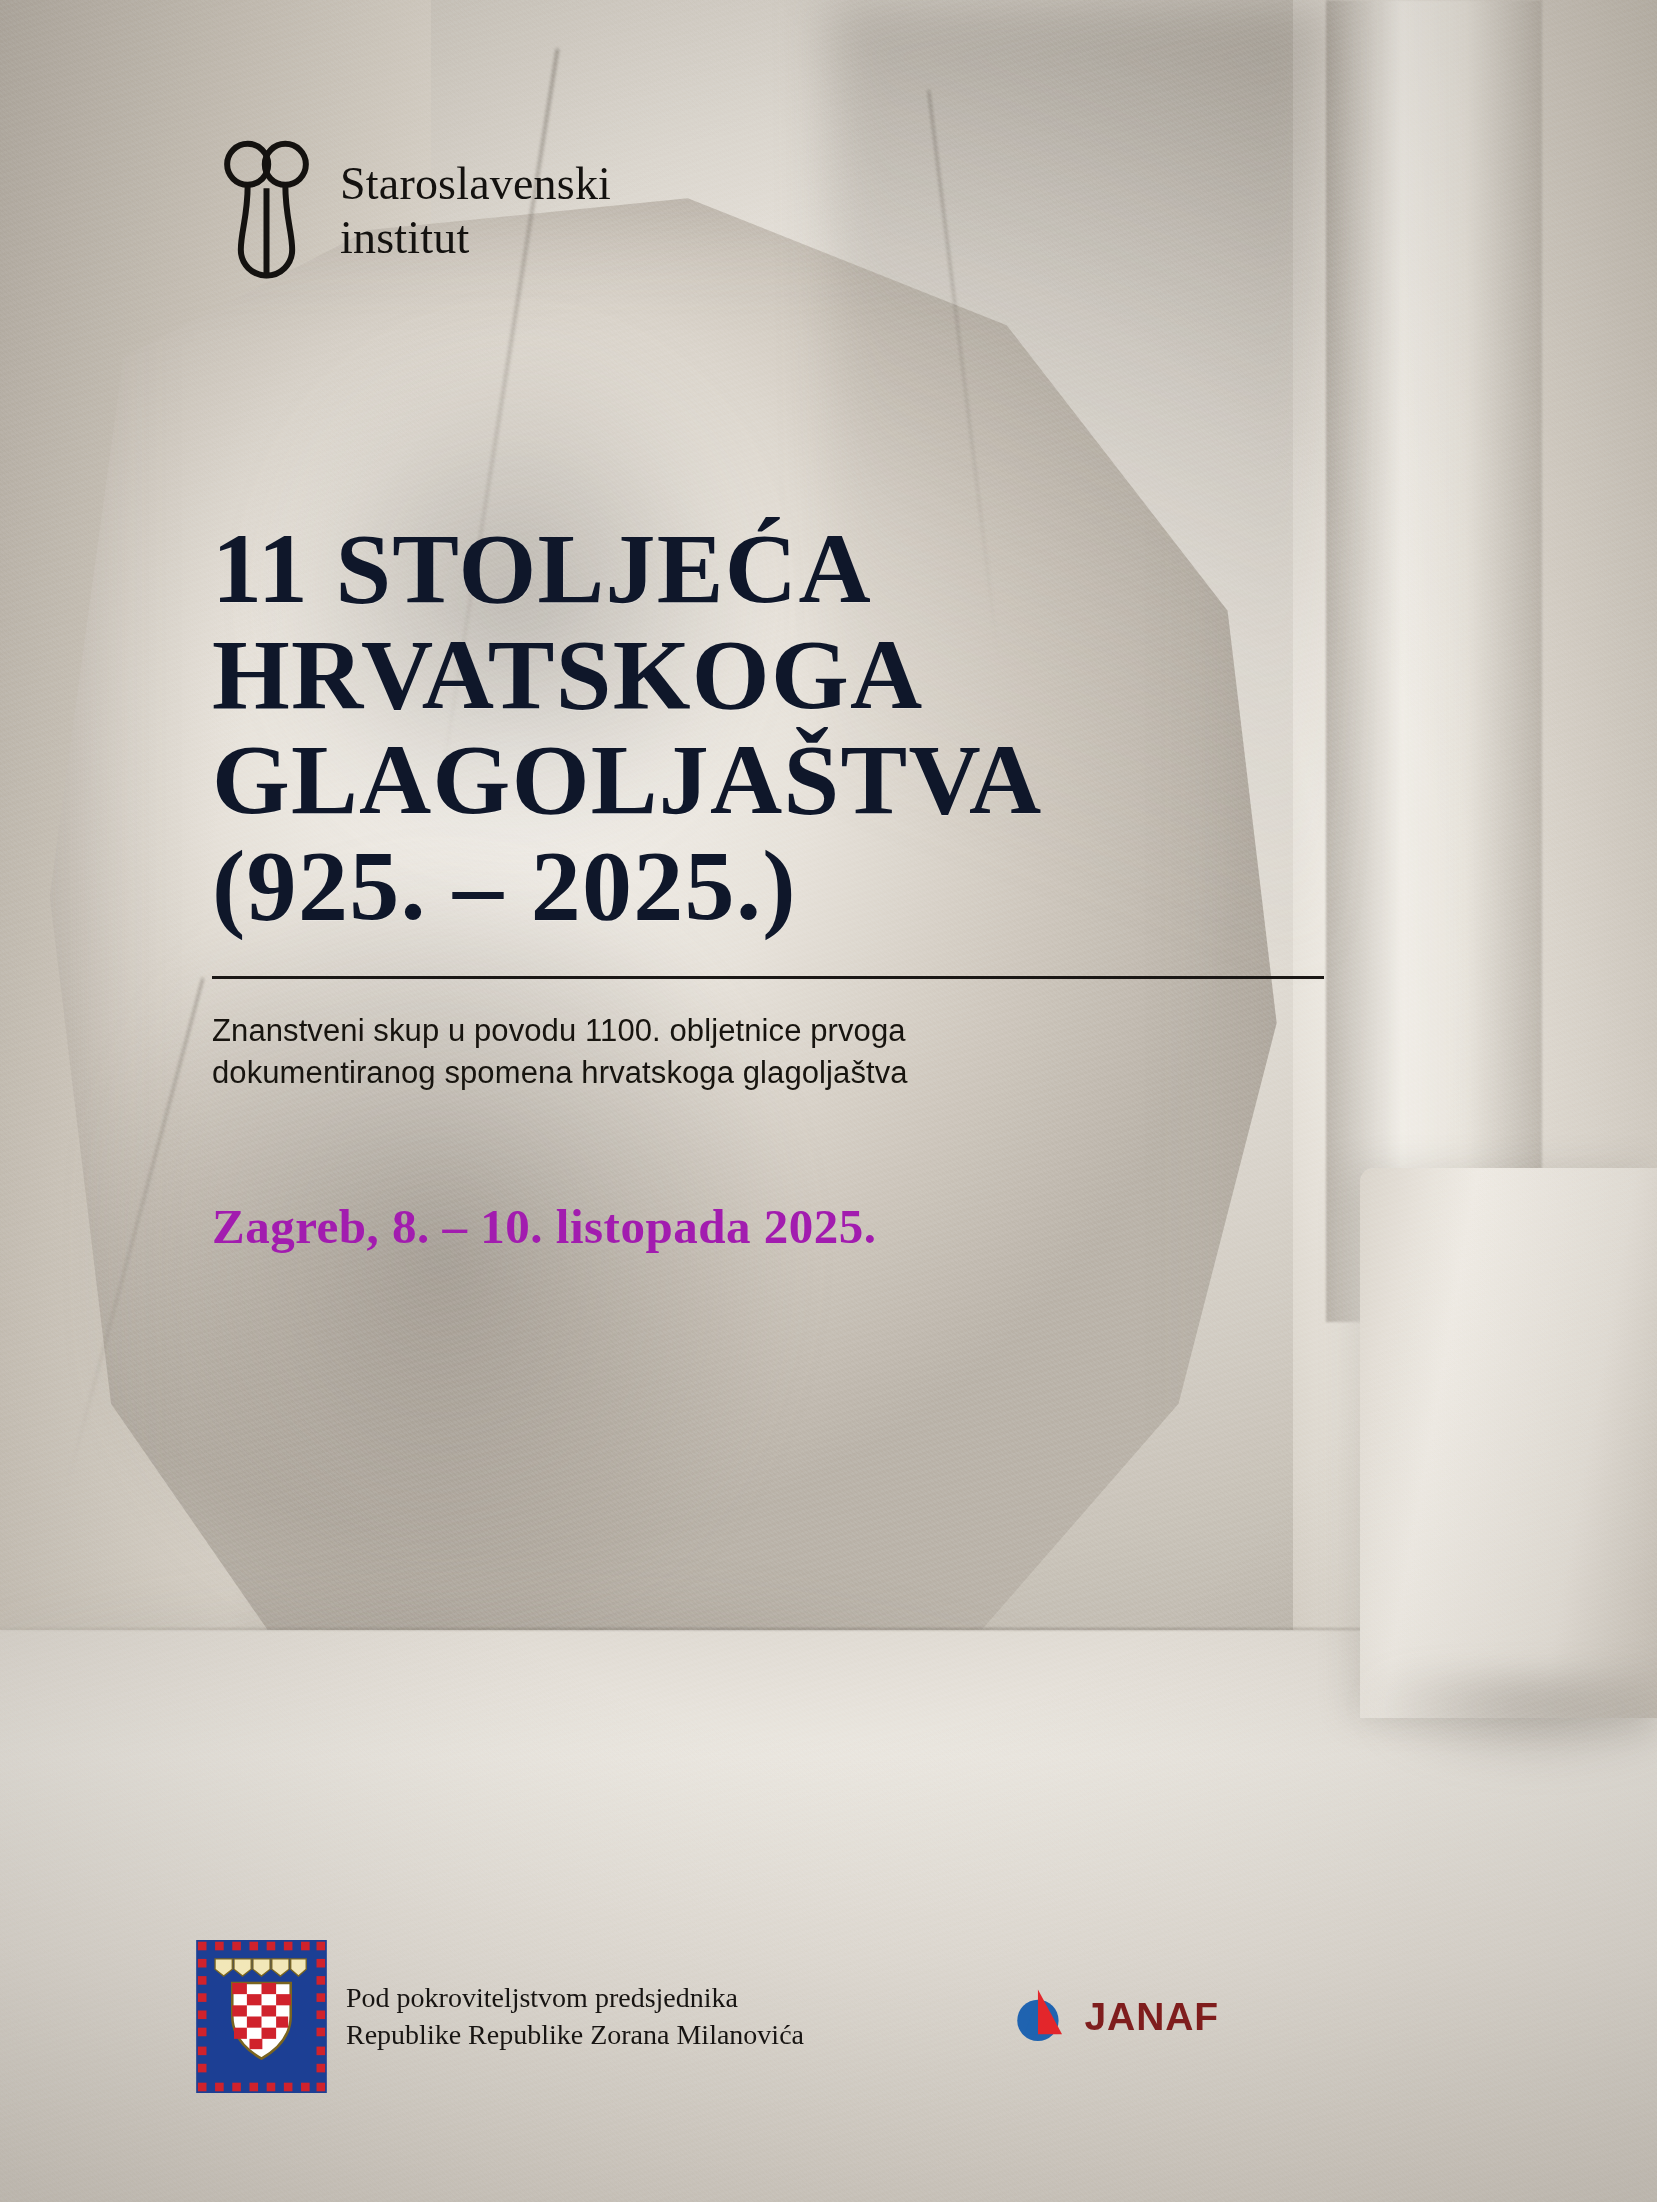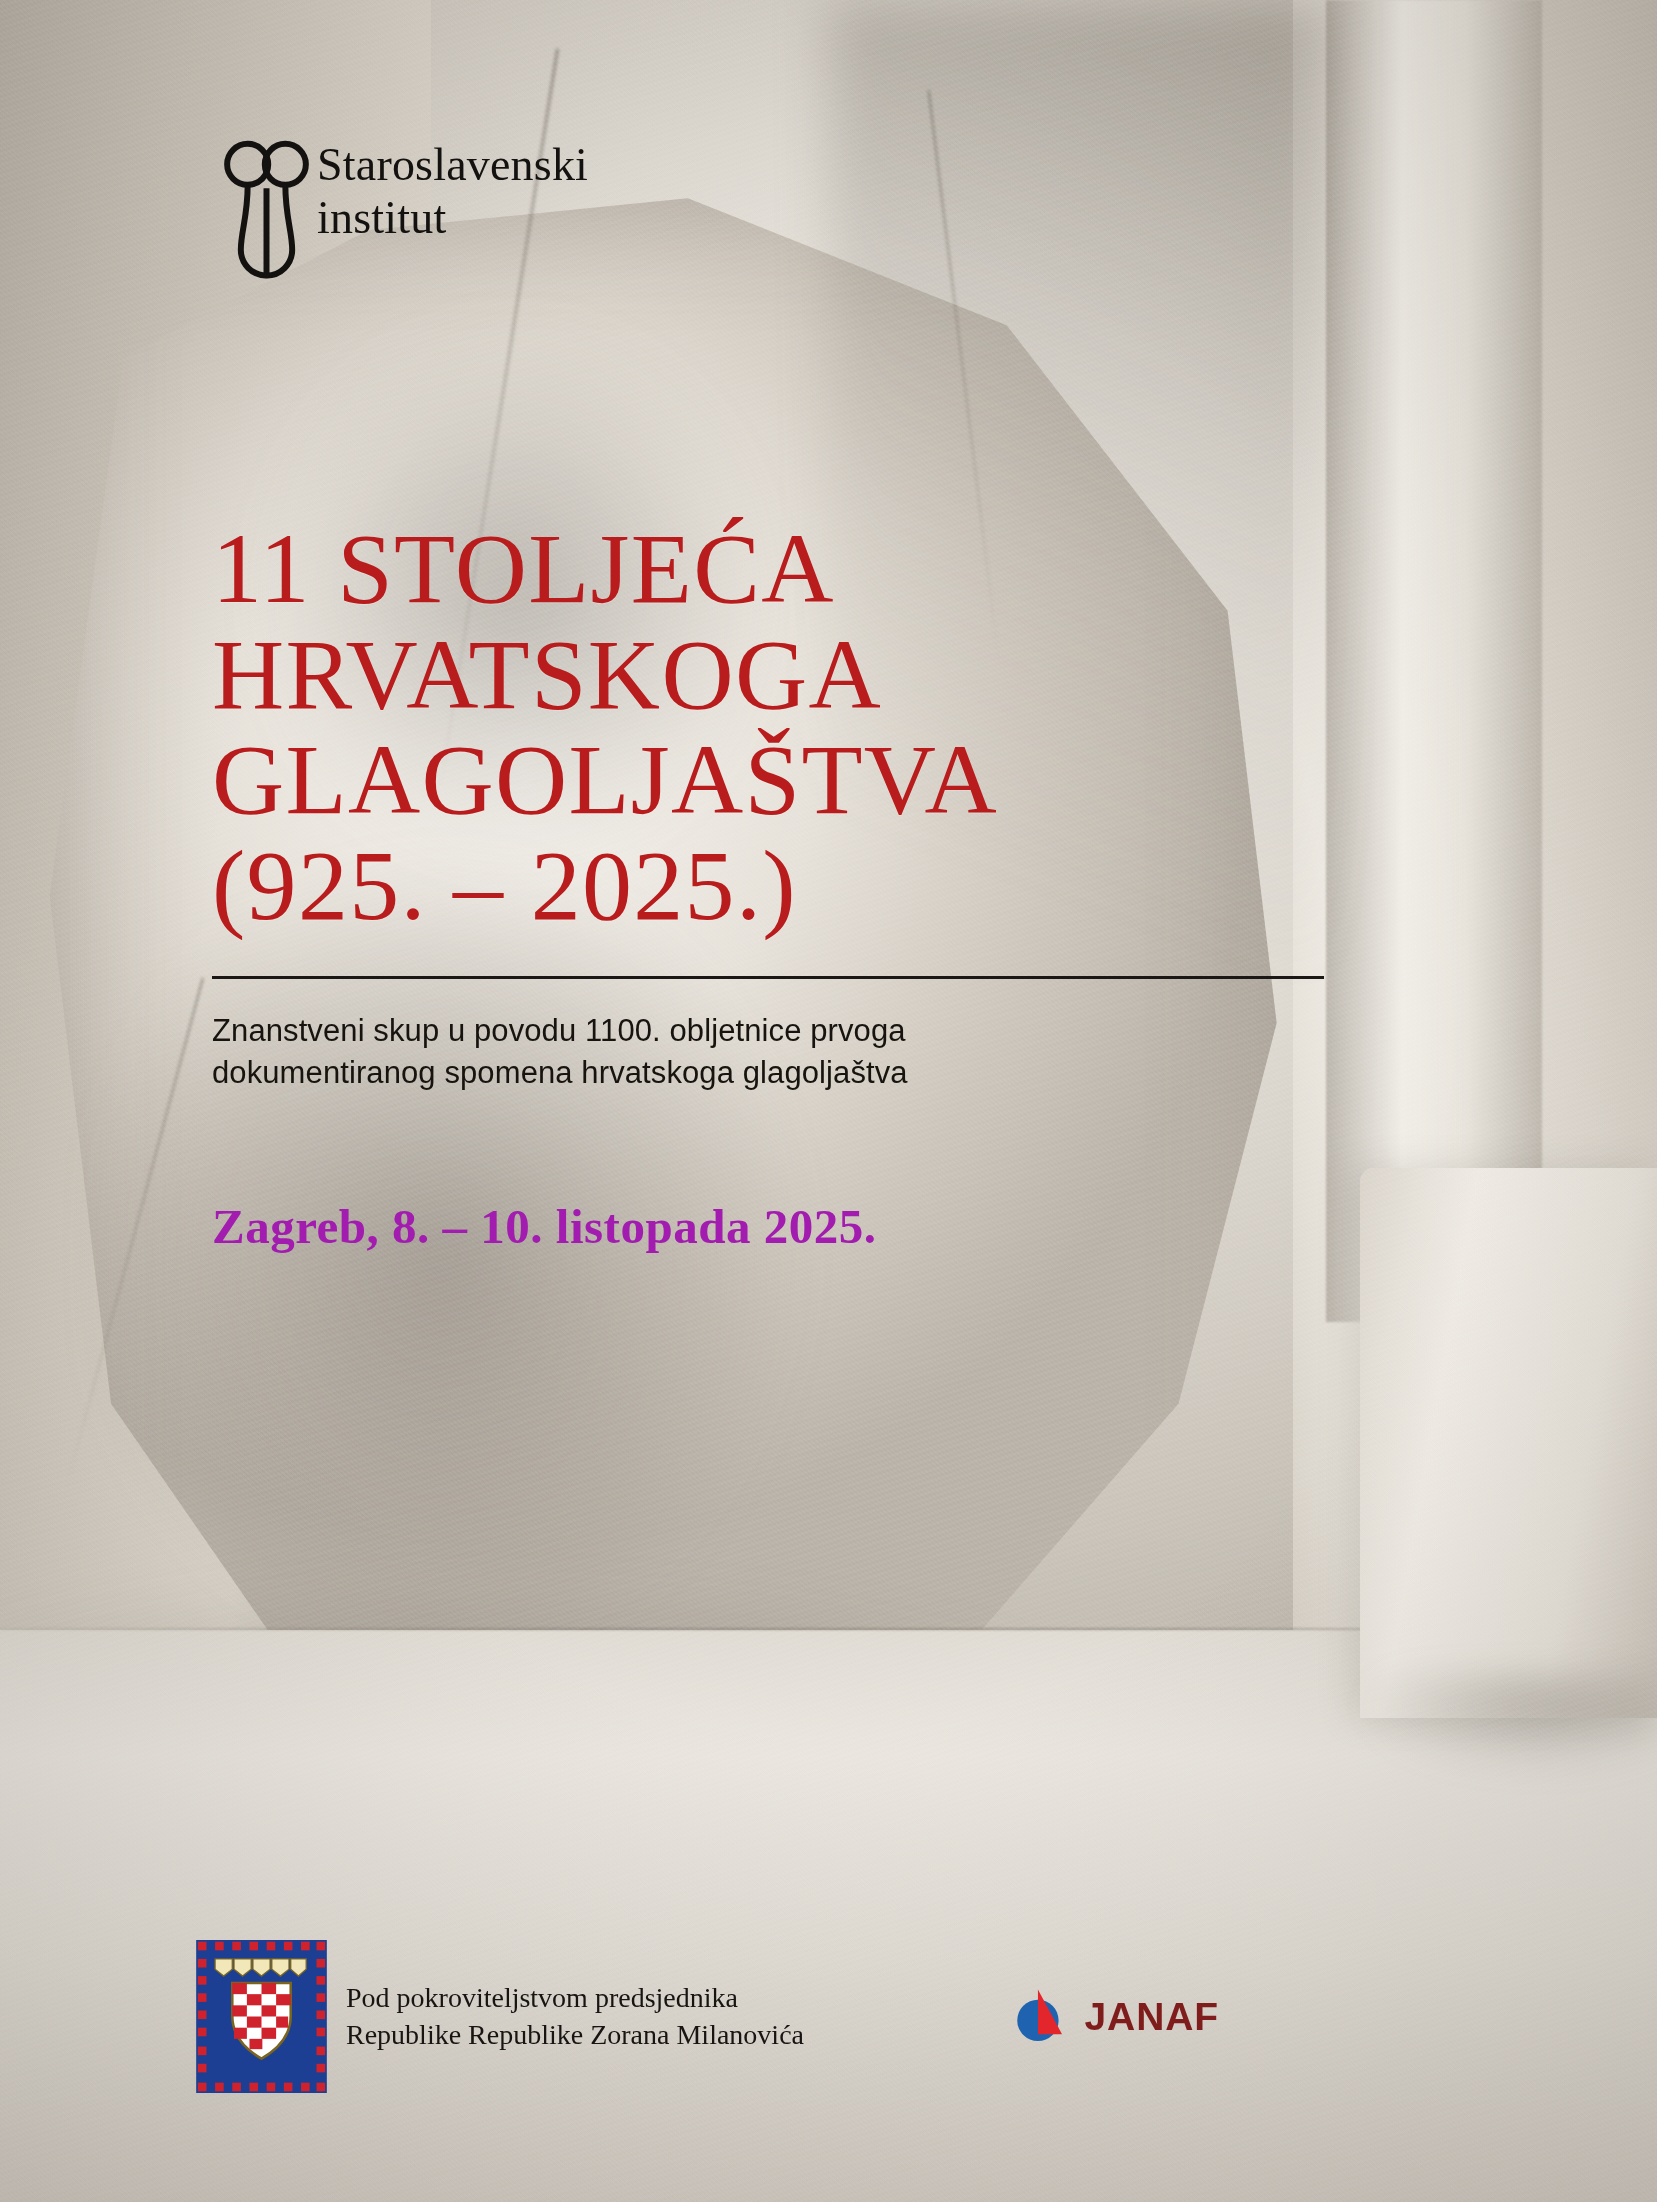--- a/index.html
+++ b/index.html
@@ -134,45 +134,46 @@
   }
 
   
   .content { position: absolute; inset: 0; }
 
   .brand {
     position: absolute;
     left: 222px;
     top: 138px;
     display: flex;
-    gap: 6px;
+    align-items: center;
+    gap: 29px;
   }
   .brand-mark { width: 89px; height: 145px; flex: none; }
   .brand-text {
     font-family: "Liberation Serif", serif;
     font-size: 46px;
     line-height: 1.16;
     color: #141210;
     letter-spacing: 0.2px;
     white-space: pre-line;
   }
 
   .title-block {
     position: absolute;
     left: 212px;
     top: 516px;
     width: 1170px;
   }
   .title {
     font-family: "Liberation Serif", serif;
-    font-weight: 400;
+    font-weight: 700;
     font-size: 100px;
     line-height: 1.055;
     letter-spacing: 1.3px;
-    color: #b91c1c;
+    color: #0f172a;
     margin: 0;
     white-space: pre-line;
     text-shadow: 0 0.9px 0 rgba(255,255,255,.22);
   }
   .rule {
     margin-top: 38px;
     height: 2.6px;
     width: 1112px;
     background: #1a1715;
   }

